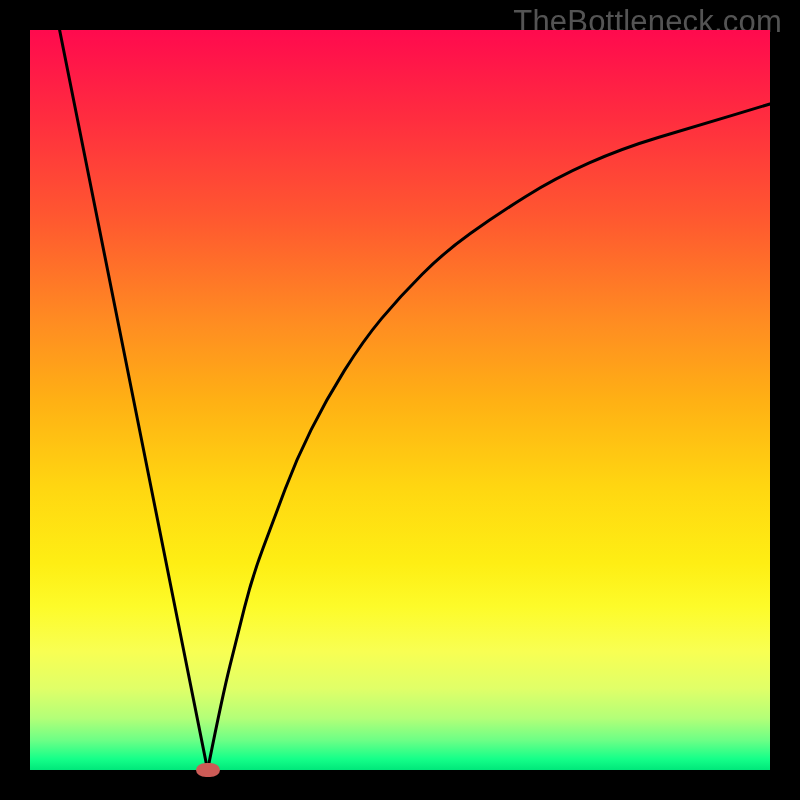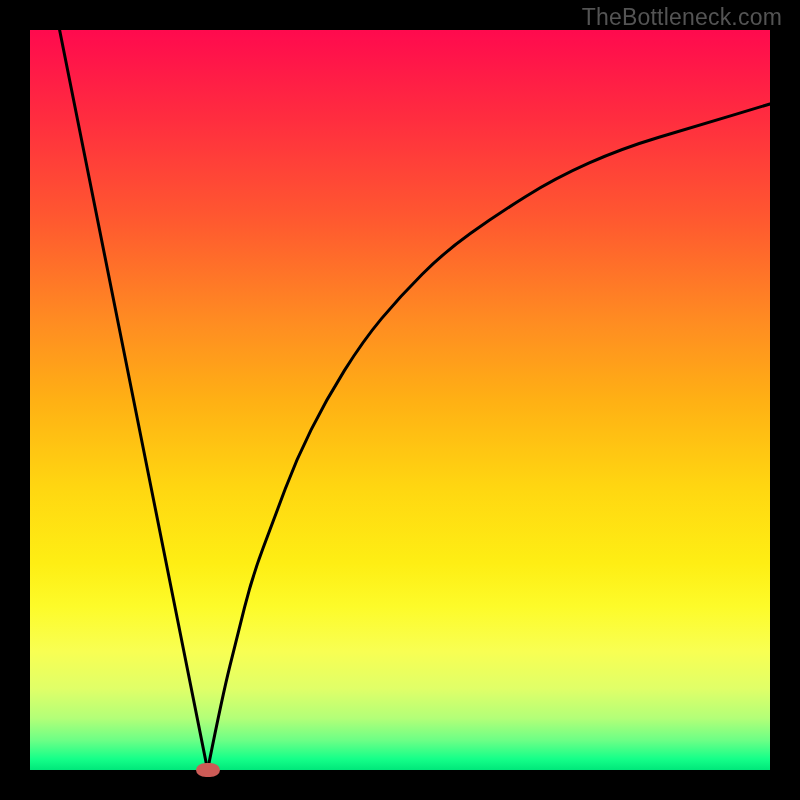--- a/index.html
+++ b/index.html
@@ -15,21 +15,21 @@
     position: relative;
     width: 800px;
     height: 800px;
     background: #000;
   }
   .watermark {
     position: absolute;
     top: 4px;
     right: 18px;
     color: #545454;
-    font-size: 23px;
+    font-size: 31px;
     font-weight: 500;
     letter-spacing: 0.2px;
     user-select: none;
   }
   .plot {
     position: absolute;
     left: 30px;
     top: 30px;
     width: 740px;
     height: 740px;

